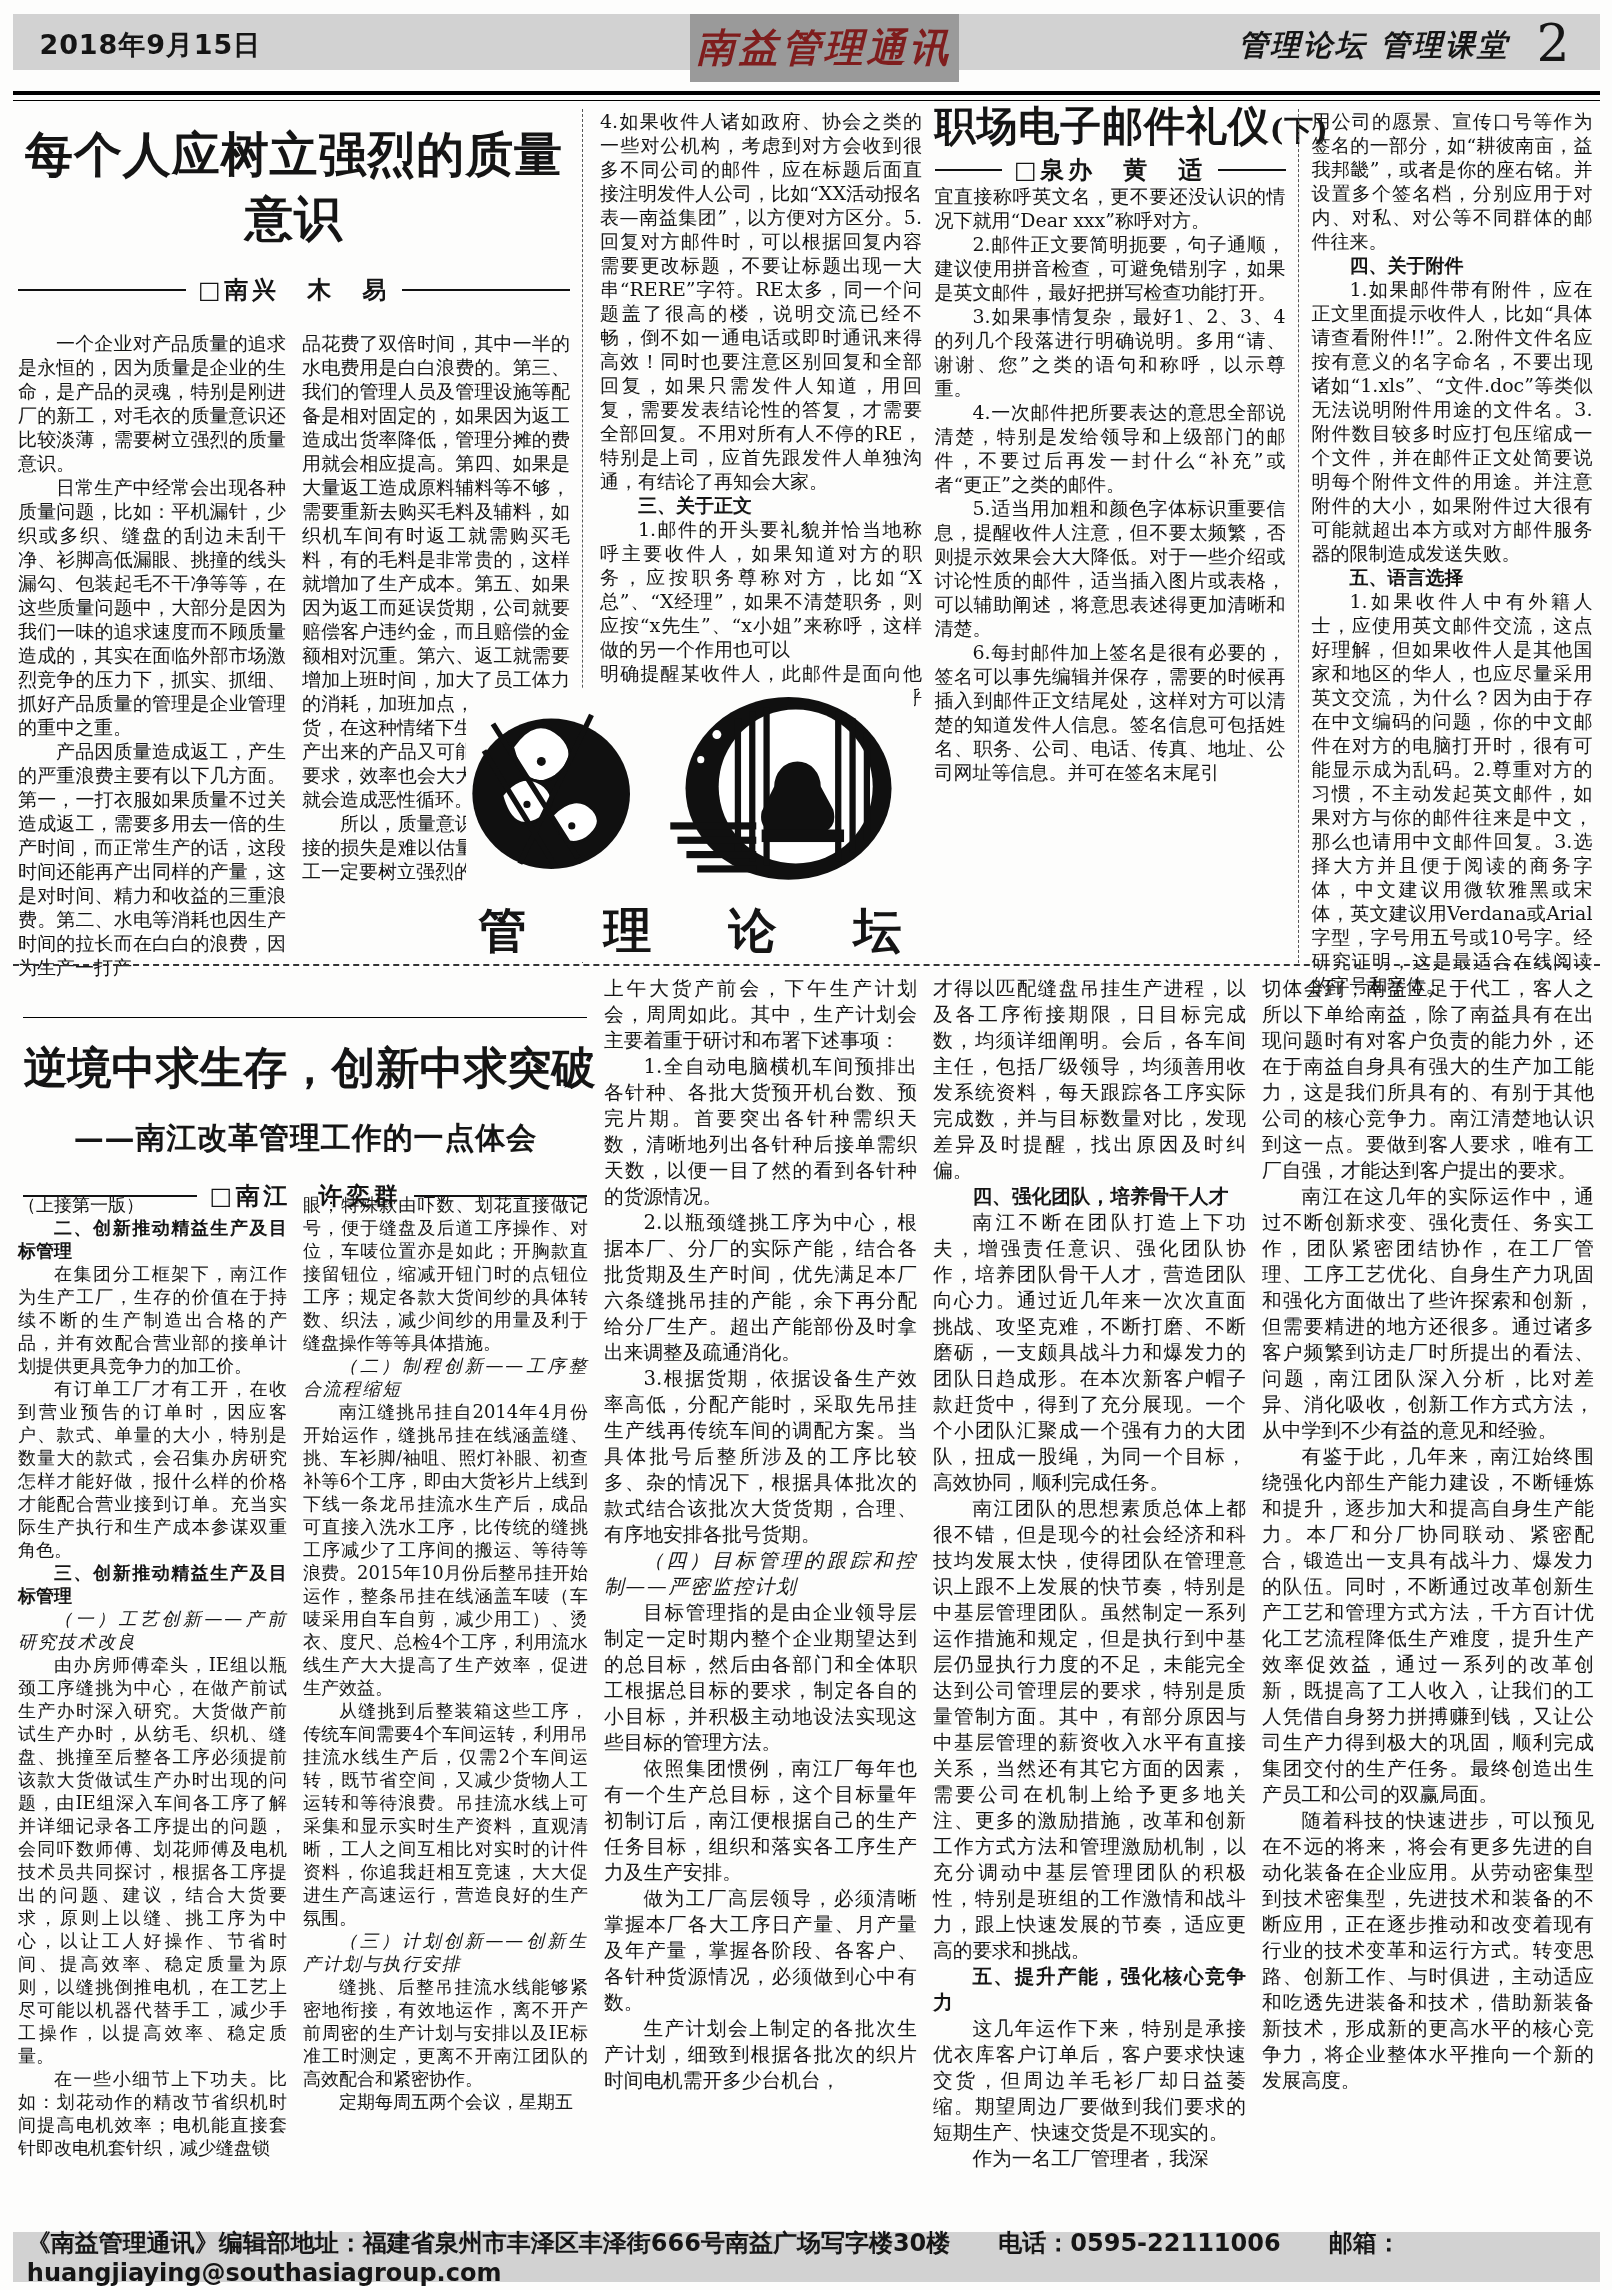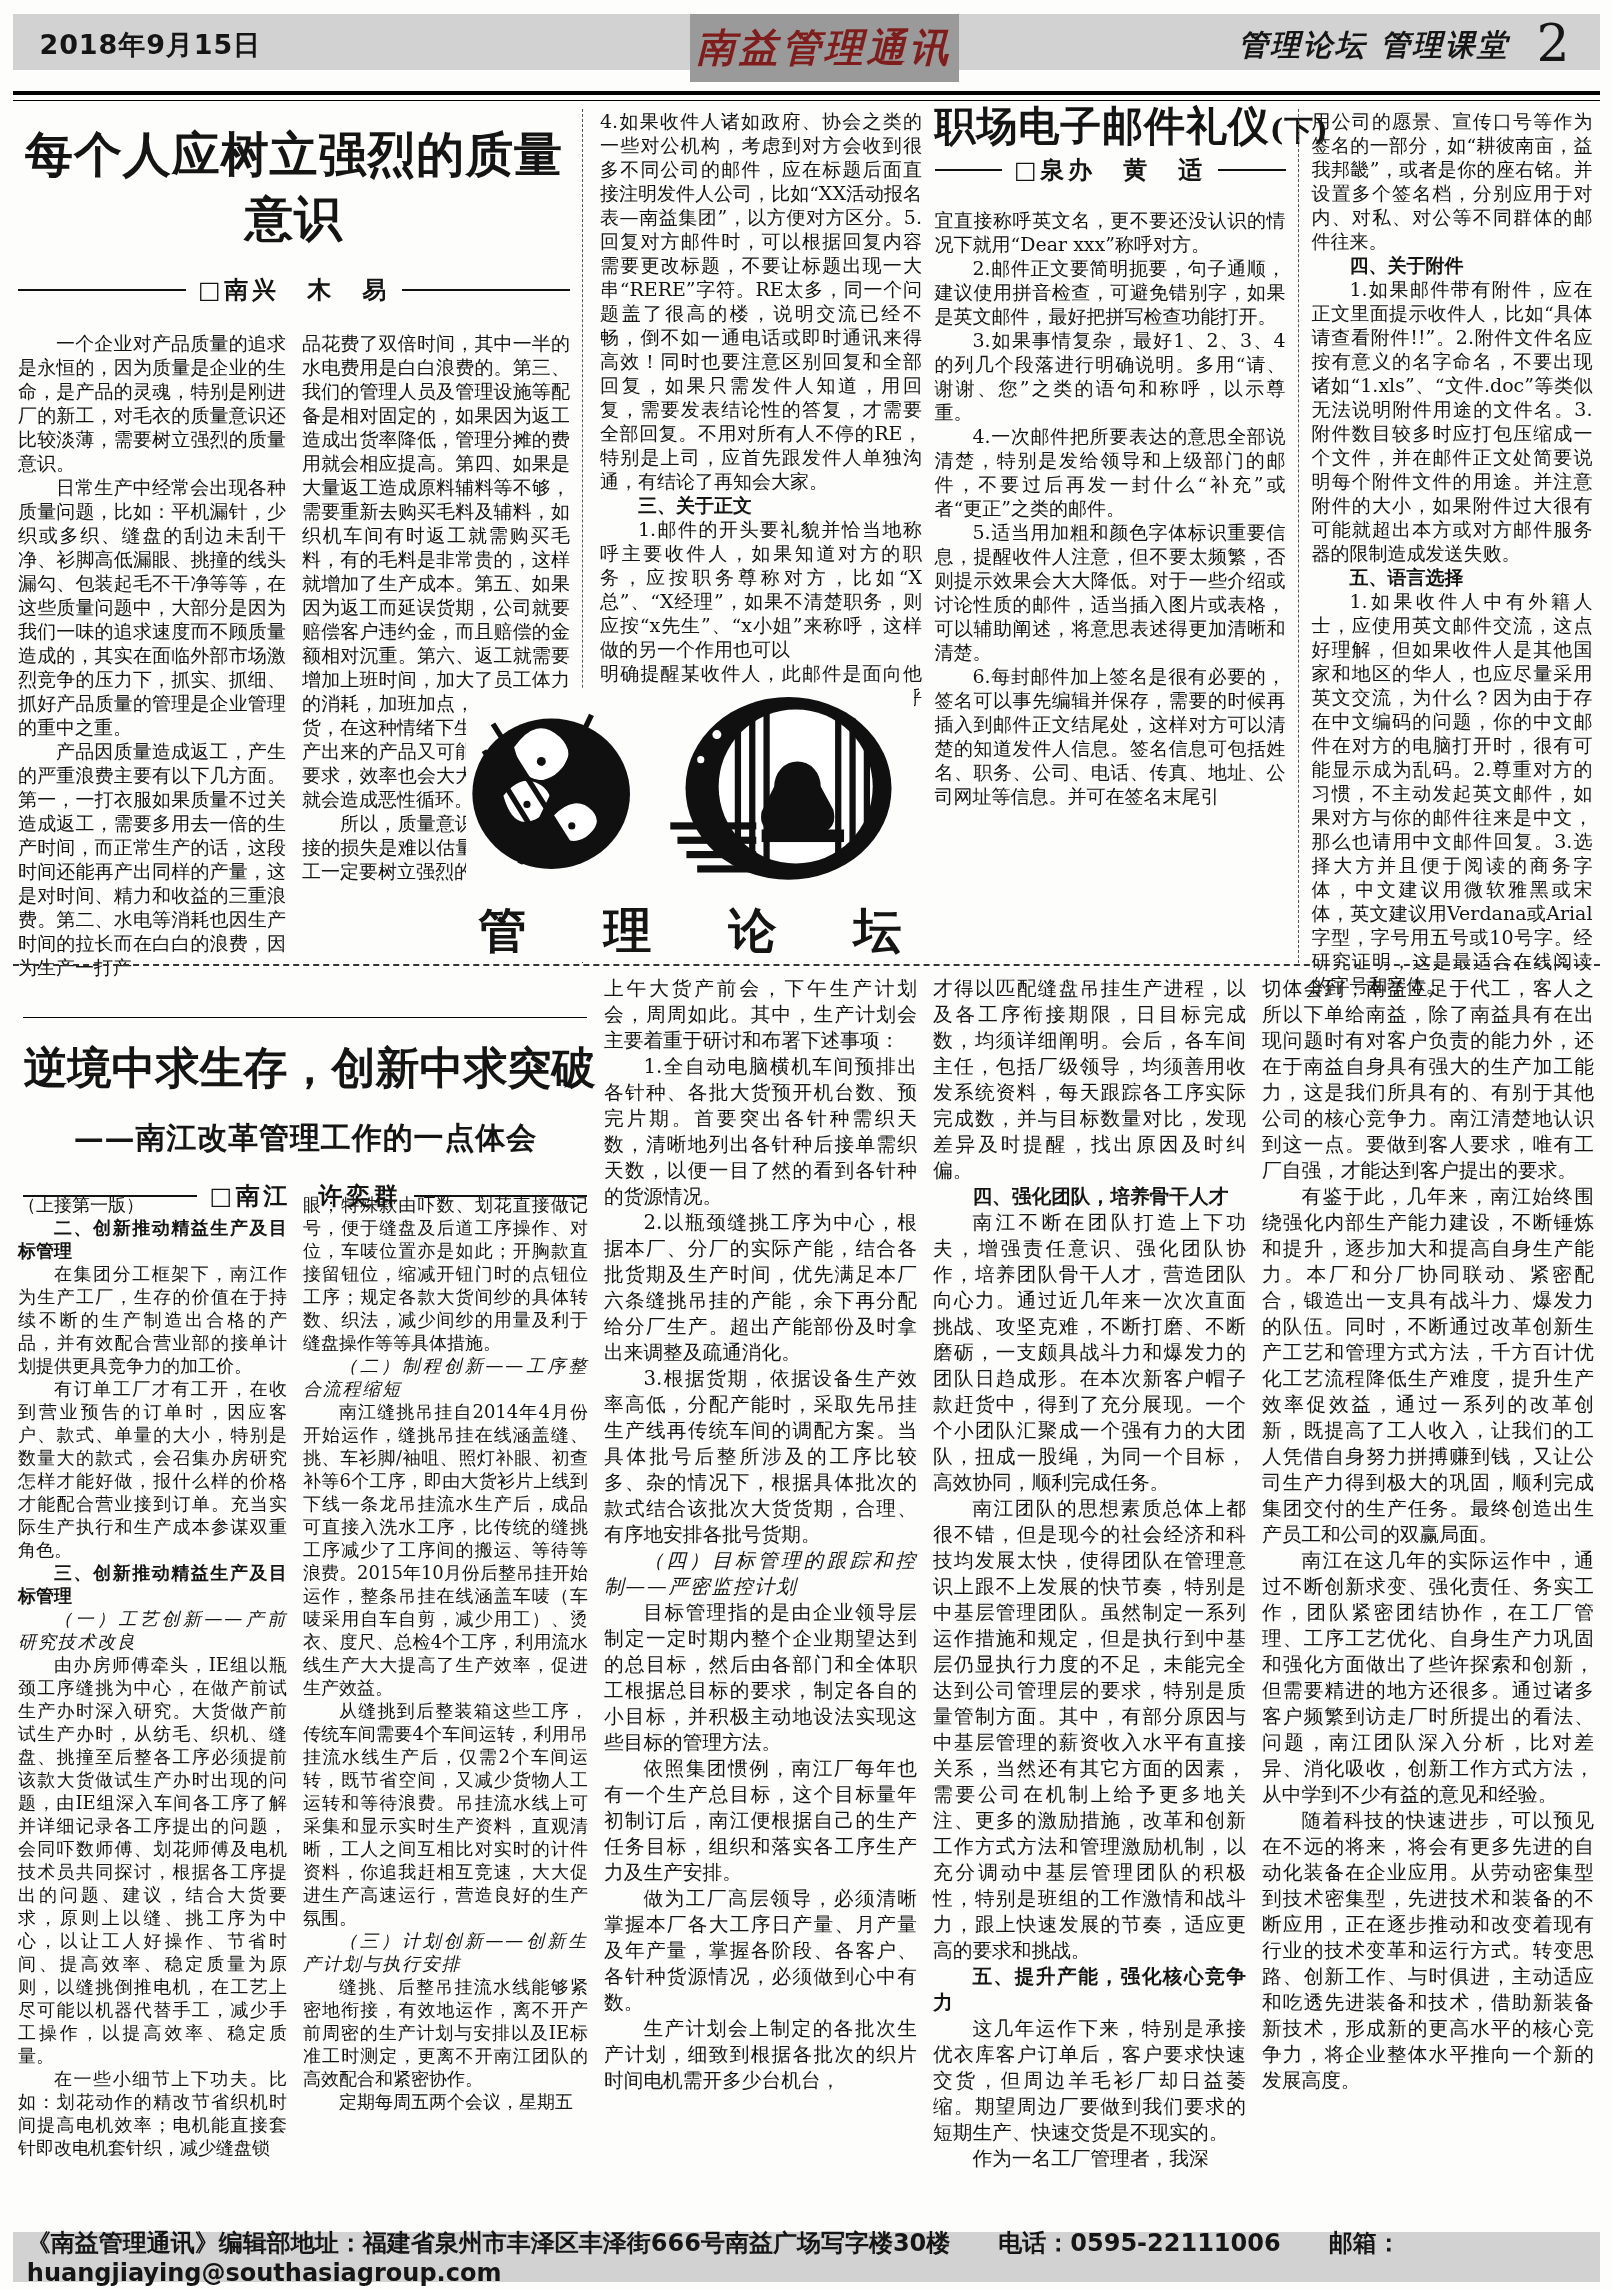--- a/index.html
+++ b/index.html
@@ -36,21 +36,21 @@
   .byline-text{font-family:"DejaVu Sans","Liberation Sans",sans-serif;font-size:24px;font-weight:700;letter-spacing:3.6px;white-space:nowrap;}
   .a1-cols{display:flex;gap:16px;margin-top:25px;}
   .a1-cols .col{width:268px;font-size:19px;line-height:24px;}
   .vdash1{position:absolute;left:564px;top:0px;height:854px;border-left:1.8px dashed #555;}
   .article2{position:absolute;left:582px;top:0;width:994px;height:854px;display:flex;}
   .a2-colA{width:322px;font-size:19px;line-height:24px;}
   .a2-colB{width:351px;margin-left:12.5px;font-size:19px;line-height:24px;}
   .a2-colC{width:281px;margin-left:12.5px;border-left:1.8px dashed #555;padding-left:12.5px;font-size:19px;line-height:24px;}
   .a2-title{margin-top:5.4px;text-align:center;font-size:41px;font-weight:900;letter-spacing:0.9px;white-space:nowrap;}
   .a2-title .suffix{font-size:29px;font-weight:700;}
-  .a2-byline{margin-top:16px;margin-bottom:26px;justify-content:space-between;}
+  .a2-byline{margin-top:16px;margin-bottom:2px;justify-content:space-between;}
   
   .illustration{position:absolute;left:448px;top:579px;width:448px;height:274px;background:#fdfdfc;}
   .ill-caption{margin-top:1.8px;font-family:"DejaVu Sans","Liberation Sans",sans-serif;font-weight:900;
                font-size:48px;text-align:justify;text-align-last:justify;padding:0 12.5px;letter-spacing:0;}
   
   .hdash{position:absolute;left:12.5px;width:1587px;top:964px;border-top:2.7px dashed #333;}
   
   .bottom-section{position:absolute;left:18px;top:976px;width:1576px;height:1247px;}
   .a3-titleblock{position:absolute;left:5.4px;top:21px;width:564px;border-top:1.8px solid #000;padding-top:21px;margin-top:20px;}
   .a3-title{font-size:44px;font-weight:900;text-align:center;letter-spacing:0px;white-space:nowrap;}
@@ -221,22 +221,22 @@
         <p class="para t-p0">才得以匹配缝盘吊挂生产进程，以及各工序衔接期限，日目标完成数，均须详细阐明。会后，各车间主任，包括厂级领导，均须善用收发系统资料，每天跟踪各工序实际完成数，并与目标数量对比，发现差异及时提醒，找出原因及时纠偏。</p>
         <p class="para t-h">四、强化团队，培养骨干人才</p>
         <p class="para t-p">南江不断在团队打造上下功夫，增强责任意识、强化团队协作，培养团队骨干人才，营造团队向心力。通过近几年来一次次直面挑战、攻坚克难，不断打磨、不断磨砺，一支颇具战斗力和爆发力的团队日趋成形。在本次新客户帽子款赶货中，得到了充分展现。一个个小团队汇聚成一个强有力的大团队，扭成一股绳，为同一个目标，高效协同，顺利完成任务。</p>
         <p class="para t-p">南江团队的思想素质总体上都很不错，但是现今的社会经济和科技均发展太快，使得团队在管理意识上跟不上发展的快节奏，特别是中基层管理团队。虽然制定一系列运作措施和规定，但是执行到中基层仍显执行力度的不足，未能完全达到公司管理层的要求，特别是质量管制方面。其中，有部分原因与中基层管理的薪资收入水平有直接关系，当然还有其它方面的因素，需要公司在机制上给予更多地关注、更多的激励措施，改革和创新工作方式方法和管理激励机制，以充分调动中基层管理团队的积极性，特别是班组的工作激情和战斗力，跟上快速发展的节奏，适应更高的要求和挑战。</p>
         <p class="para t-h">五、提升产能，强化核心竞争力</p>
         <p class="para t-p">这几年运作下来，特别是承接优衣库客户订单后，客户要求快速交货，但周边羊毛衫厂却日益萎缩。期望周边厂要做到我们要求的短期生产、快速交货是不现实的。</p>
         <p class="para t-p">作为一名工厂管理者，我深</p>
       </div>
     <div class="col big">
         <p class="para t-p0">切体会到，南益立足于代工，客人之所以下单给南益，除了南益具有在出现问题时有对客户负责的能力外，还在于南益自身具有强大的生产加工能力，这是我们所具有的、有别于其他公司的核心竞争力。南江清楚地认识到这一点。要做到客人要求，唯有工厂自强，才能达到客户提出的要求。</p>
+        <p class="para t-p">南江在这几年的实际运作中，通过不断创新求变、强化责任、务实工作，团队紧密团结协作，在工厂管理、工序工艺优化、自身生产力巩固和强化方面做出了些许探索和创新，但需要精进的地方还很多。通过诸多客户频繁到访走厂时所提出的看法、问题，南江团队深入分析，比对差异、消化吸收，创新工作方式方法，从中学到不少有益的意见和经验。</p>
         <p class="para t-p">有鉴于此，几年来，南江始终围绕强化内部生产能力建设，不断锤炼和提升，逐步加大和提高自身生产能力。本厂和分厂协同联动、紧密配合，锻造出一支具有战斗力、爆发力的队伍。同时，不断通过改革创新生产工艺和管理方式方法，千方百计优化工艺流程降低生产难度，提升生产效率促效益，通过一系列的改革创新，既提高了工人收入，让我们的工人凭借自身努力拼搏赚到钱，又让公司生产力得到极大的巩固，顺利完成集团交付的生产任务。最终创造出生产员工和公司的双赢局面。</p>
-        <p class="para t-p">南江在这几年的实际运作中，通过不断创新求变、强化责任、务实工作，团队紧密团结协作，在工厂管理、工序工艺优化、自身生产力巩固和强化方面做出了些许探索和创新，但需要精进的地方还很多。通过诸多客户频繁到访走厂时所提出的看法、问题，南江团队深入分析，比对差异、消化吸收，创新工作方式方法，从中学到不少有益的意见和经验。</p>
         <p class="para t-p">随着科技的快速进步，可以预见在不远的将来，将会有更多先进的自动化装备在企业应用。从劳动密集型到技术密集型，先进技术和装备的不断应用，正在逐步推动和改变着现有行业的技术变革和运行方式。转变思路、创新工作、与时俱进，主动适应和吃透先进装备和技术，借助新装备新技术，形成新的更高水平的核心竞争力，将企业整体水平推向一个新的发展高度。</p>
       </div>
   </div>
 </div>
 
 <div class="bar footer-bar">
   <div style="font-family:'DejaVu Sans','Liberation Sans',sans-serif;font-size:24px;font-weight:700;padding-left:14.3px;">《南益管理通讯》编辑部地址：福建省泉州市丰泽区丰泽街666号南益广场写字楼30楼　　电话：0595-22111006　　邮箱：huangjiaying@southasiagroup.com</div>
 </div>
 
 

